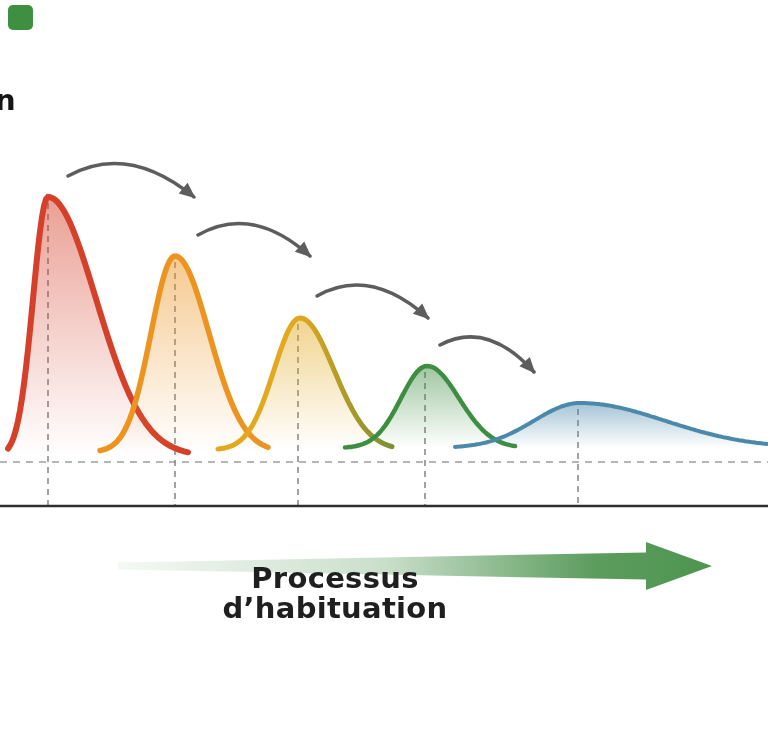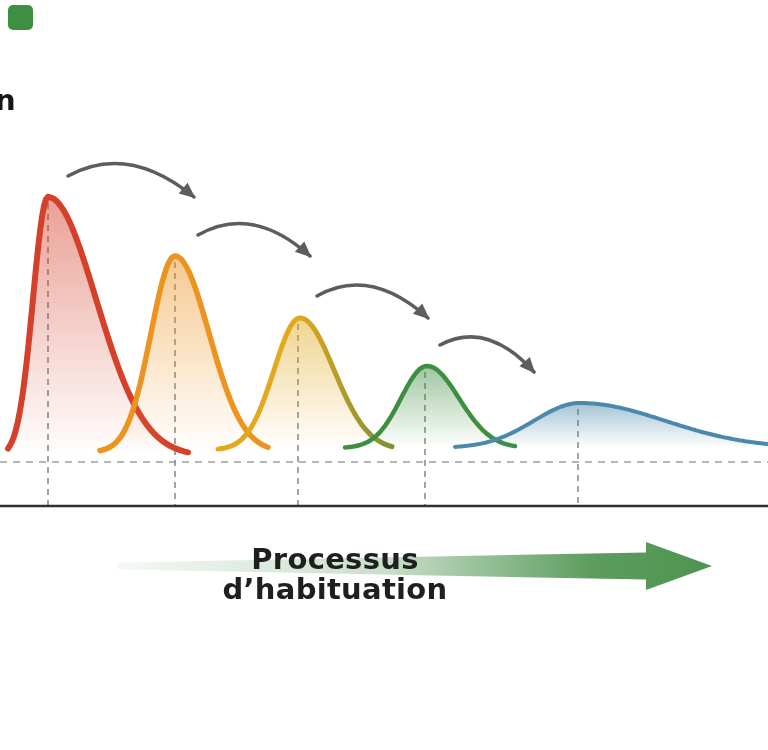--- a/index.html
+++ b/index.html
@@ -14,21 +14,21 @@
   .legend-swatch{
     position:absolute;left:8px;top:5px;
     width:25px;height:25px;border-radius:5px;
   }
   .partial-word{
     position:absolute;left:-5px;top:86px;
     font-size:29px;font-weight:600;color:#161616;
     line-height:1;
   }
   .hab-label{
-    position:absolute;left:135px;top:544px;width:400px;
+    position:absolute;left:135px;top:563px;width:400px;
     text-align:center;
     font-size:29px;font-weight:700;letter-spacing:0.3px;
     line-height:1.05;
   }
 </style>
 </head>
 <body style="background: rgb(255, 255, 255);">
 
 <div class="figure">
   <svg id="chart" width="768" height="750" viewBox="0 0 768 750">

